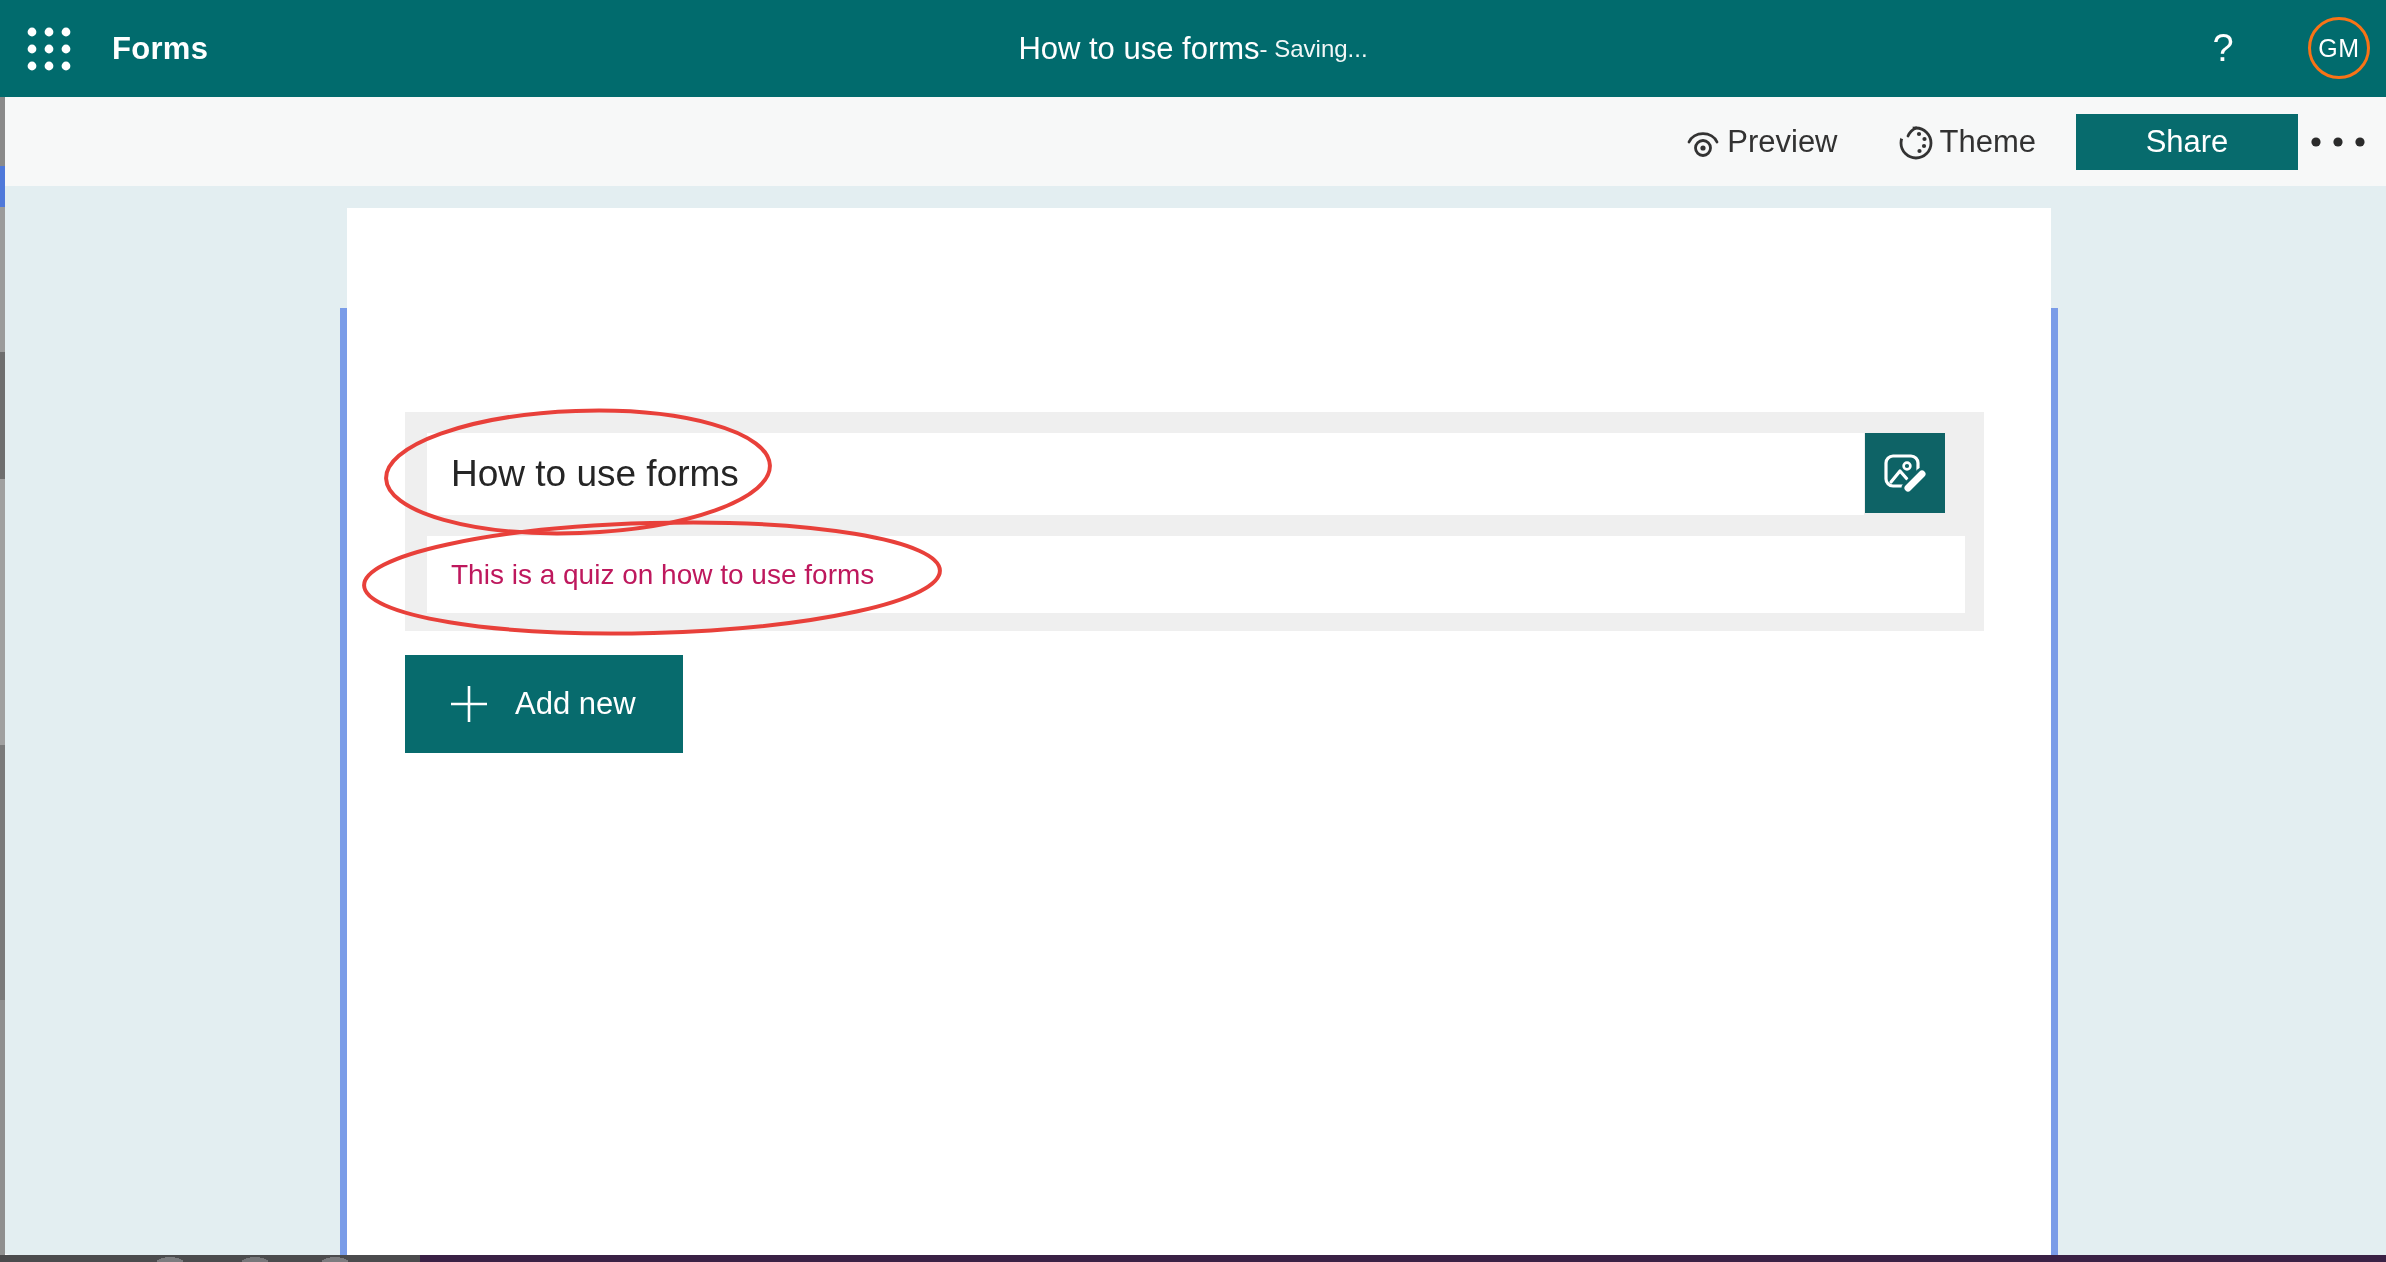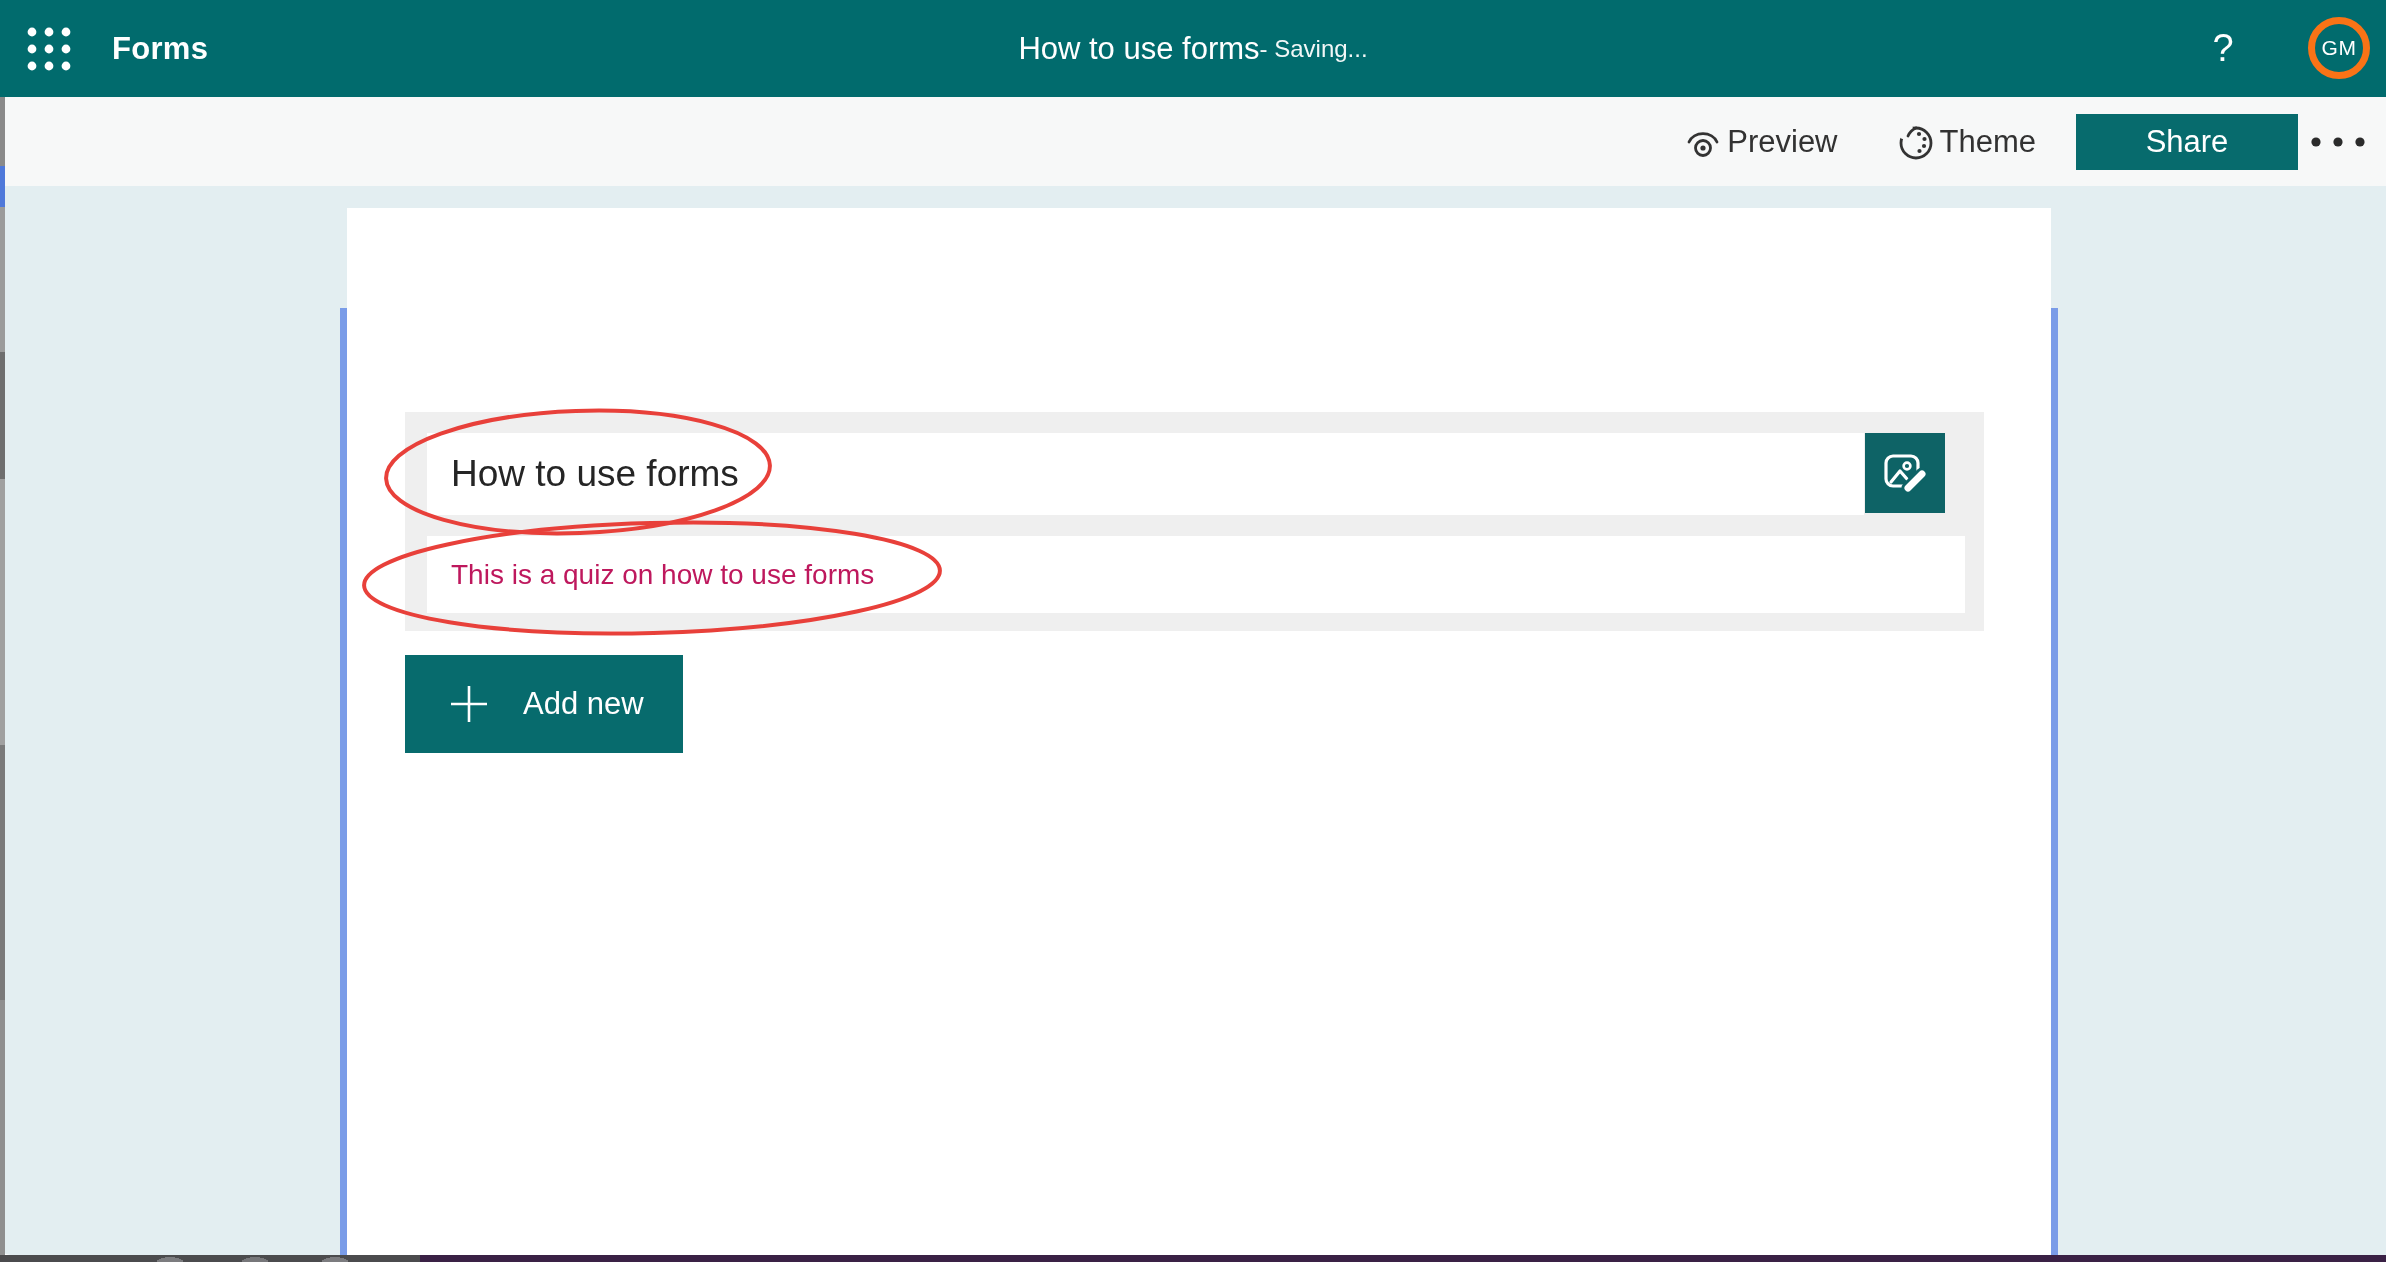--- a/index.html
+++ b/index.html
@@ -32,23 +32,23 @@
   }
   .doc-title { font-size: 31px; }
   .saving-status { font-size: 24px; opacity: .95; }
   .help-glyph {
     position: absolute; right: 140px; top: 0; height: 97px; width: 46px;
     display: flex; align-items: center; justify-content: center;
     color: #fff; font-size: 38px; font-weight: 300; cursor: pointer;
   }
   .avatar {
     position: absolute; right: 16px; top: 17px; width: 62px; height: 62px;
-    border: 7px solid #f97316; border-radius: 50%;
-    display: flex; align-items: center; justify-content: center;
-    color: #fff; font-size: 21px; letter-spacing: .5px; cursor: pointer;
+    border: 3px solid #f97316; border-radius: 50%;
+    display: flex; align-items: center; justify-content: center;
+    color: #fff; font-size: 25px; letter-spacing: .5px; cursor: pointer;
   }
 
   
   .toolbar {
     position: absolute; left: 0; top: 97px; width: 2386px; height: 89px;
     background: var(--toolbar-background, #f7f8f8);
     display: flex; align-items: center; justify-content: flex-end;
   }
   .tool-btn {
     display: flex; align-items: center; gap: 2px;
@@ -129,21 +129,21 @@
   }
   .desc-field {
     position: absolute; left: 22px; top: 124px; width: 1538px; height: 77px;
     background: #fff; display: flex; align-items: center;
     padding-left: 24px; font-size: 28px; color: #be185d; cursor: text;
   }
 
   .add-new-btn {
     position: absolute; left: 58px; top: 447px; width: 278px; height: 98px;
     background: var(--accent-teal, #076b6d); border: none; cursor: pointer;
-    display: flex; align-items: center; padding-left: 44px; gap: 34px;
+    display: flex; align-items: center; padding-left: 44px; gap: 26px;
     color: #fff; font-size: 31px;
   }
 
   
   .annotation-overlay {
     position: absolute; left: 0; top: 0; width: 2386px; height: 1262px;
     pointer-events: none;
   }
 
   

